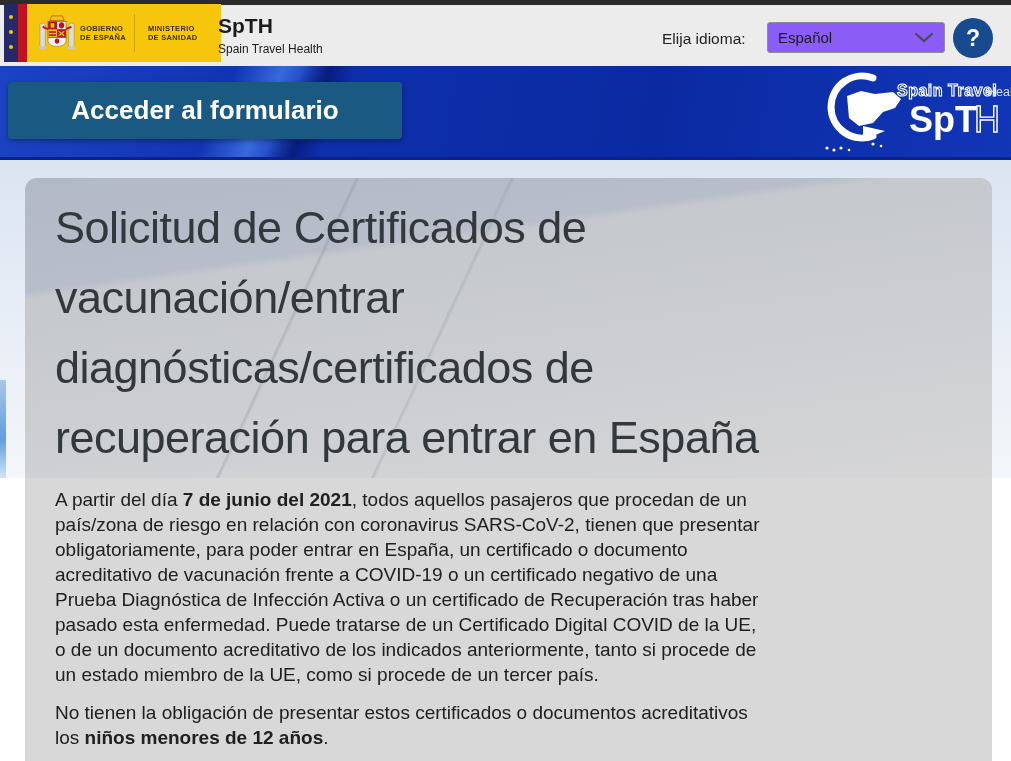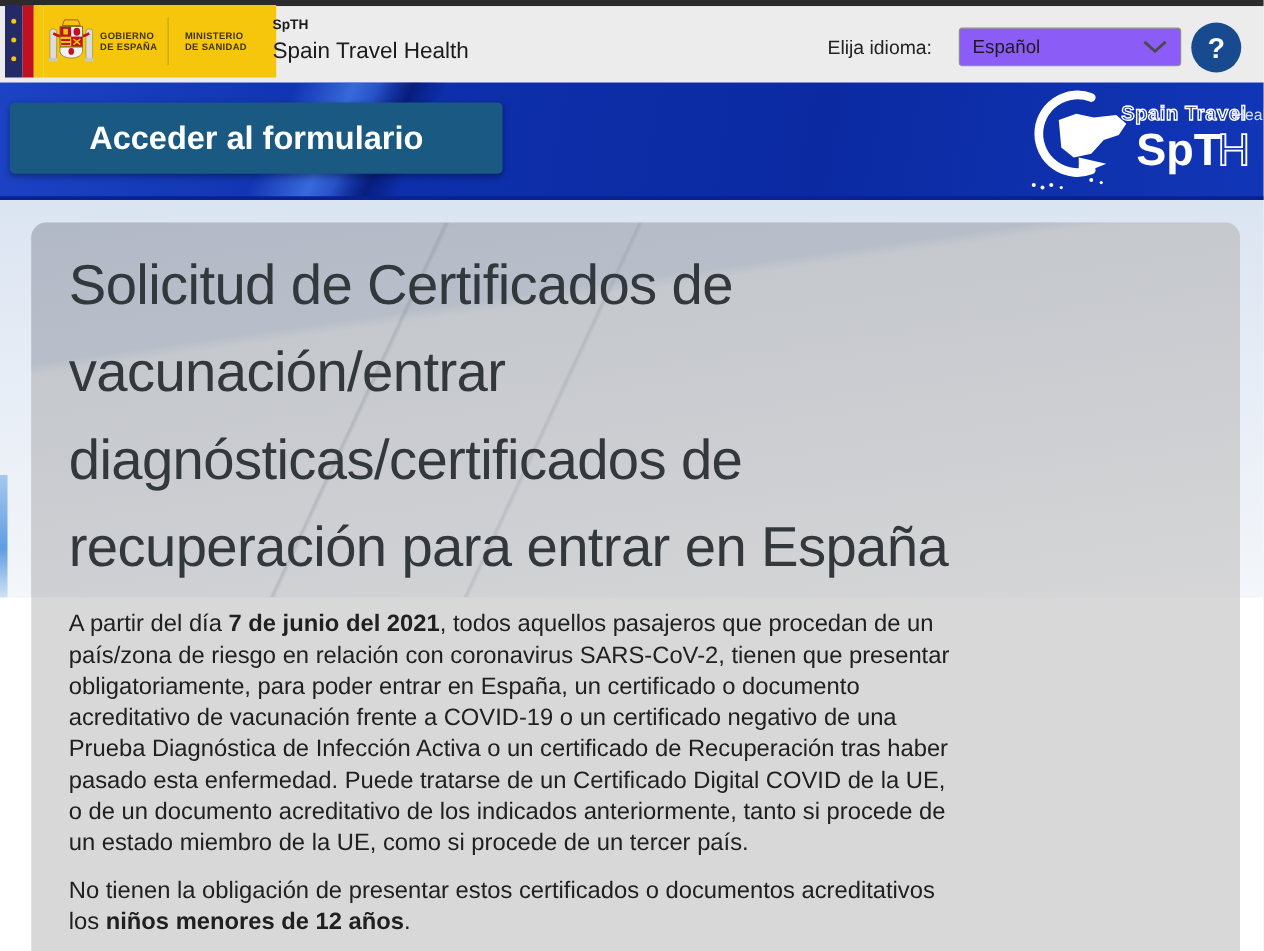--- a/index.html
+++ b/index.html
@@ -15,22 +15,22 @@
   .flag-strip{display:flex;height:100%;}
   .flag-navy{width:14px;background:#232a66;position:relative;}
   .flag-navy::after{content:'';position:absolute;left:5px;top:11px;width:4px;height:4px;border-radius:50%;
     background:#f5c60b;box-shadow:0 15px 0 #f5c60b,0 30px 0 #f5c60b;}
   .flag-red{width:9px;background:#c11022;}
   .flag-yellow{width:8px;background:#f5c60b;}
   .gov-yellow{width:178px;background:#f5c60b;display:flex;align-items:center;padding:0 4px;}
   .gov-text{font-size:7.5px;font-weight:bold;color:#403305;line-height:9px;letter-spacing:.3px;margin-left:5px;white-space:nowrap;}
   .gov-divider{width:1px;height:38px;background:#caa408;margin:0 8px;}
   .app-id{position:absolute;left:218px;top:9px;color:#1b1b1b;}
-  .app-acronym{font-size:11px;font-weight:bold;}
-  .app-name{font-size:18px;margin-top:4px;}
+  .app-acronym{font-size:21px;font-weight:bold;}
+  .app-name{font-size:12px;margin-top:4px;}
   .lang-label{position:absolute;left:662px;top:25px;font-size:15.5px;color:#222;}
   .lang-select{position:absolute;left:767px;top:17px;width:156px;height:29px;background:#8b5cf6;
     border:1px solid #8f8f8f;border-radius:3px;display:flex;align-items:center;
     justify-content:space-between;padding:0 10px;font-size:15px;color:#1b1b1b;cursor:pointer;}
   .help-btn{position:absolute;left:953px;top:13px;width:40px;height:40px;border-radius:50%;
     background:#174a8f;color:#fff;border:none;font-weight:bold;font-size:23px;
     display:flex;align-items:center;justify-content:center;cursor:pointer;font-family:"Liberation Sans",sans-serif;}
   
   .nav{position:absolute;top:66px;left:0;right:0;height:94px;overflow:hidden;
     background:linear-gradient(100deg,#1c43c4 0%,#0e30ac 30%,#0b2aa2 65%,#1136b6 100%);}

